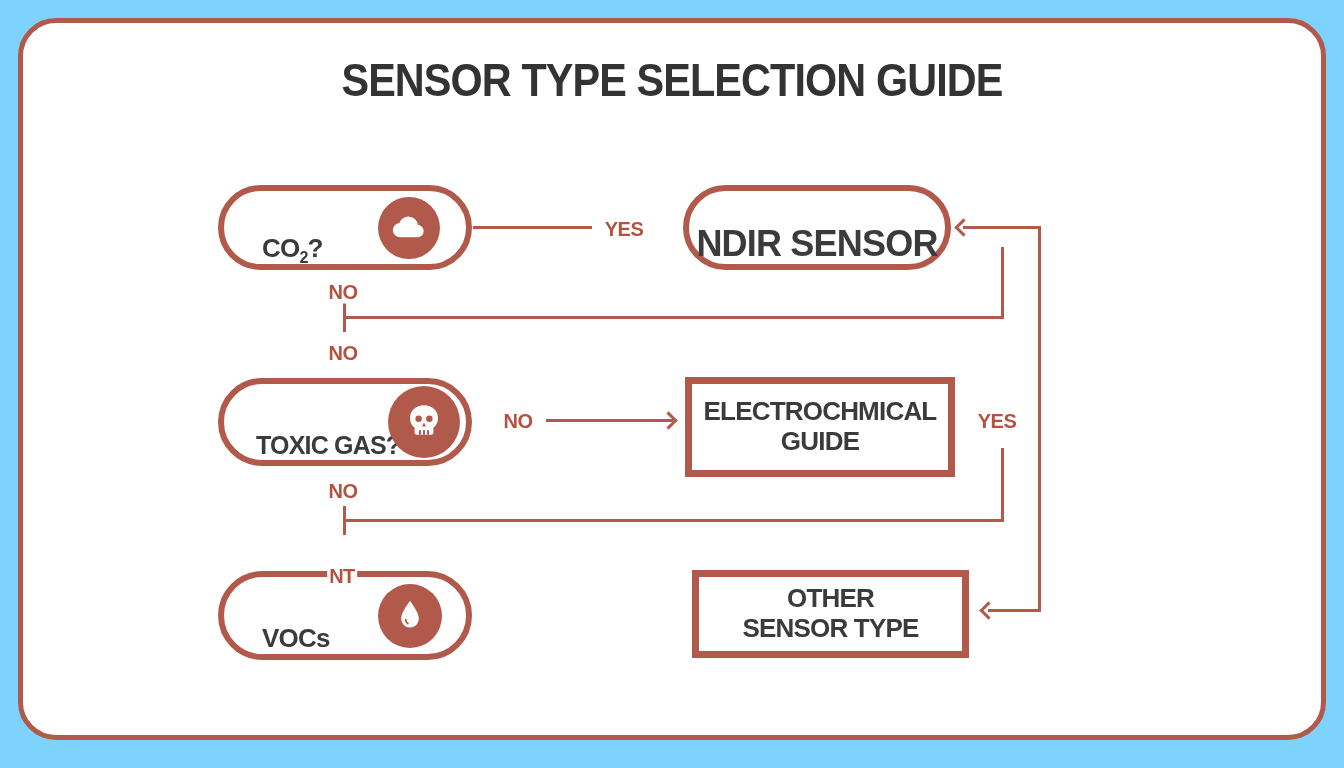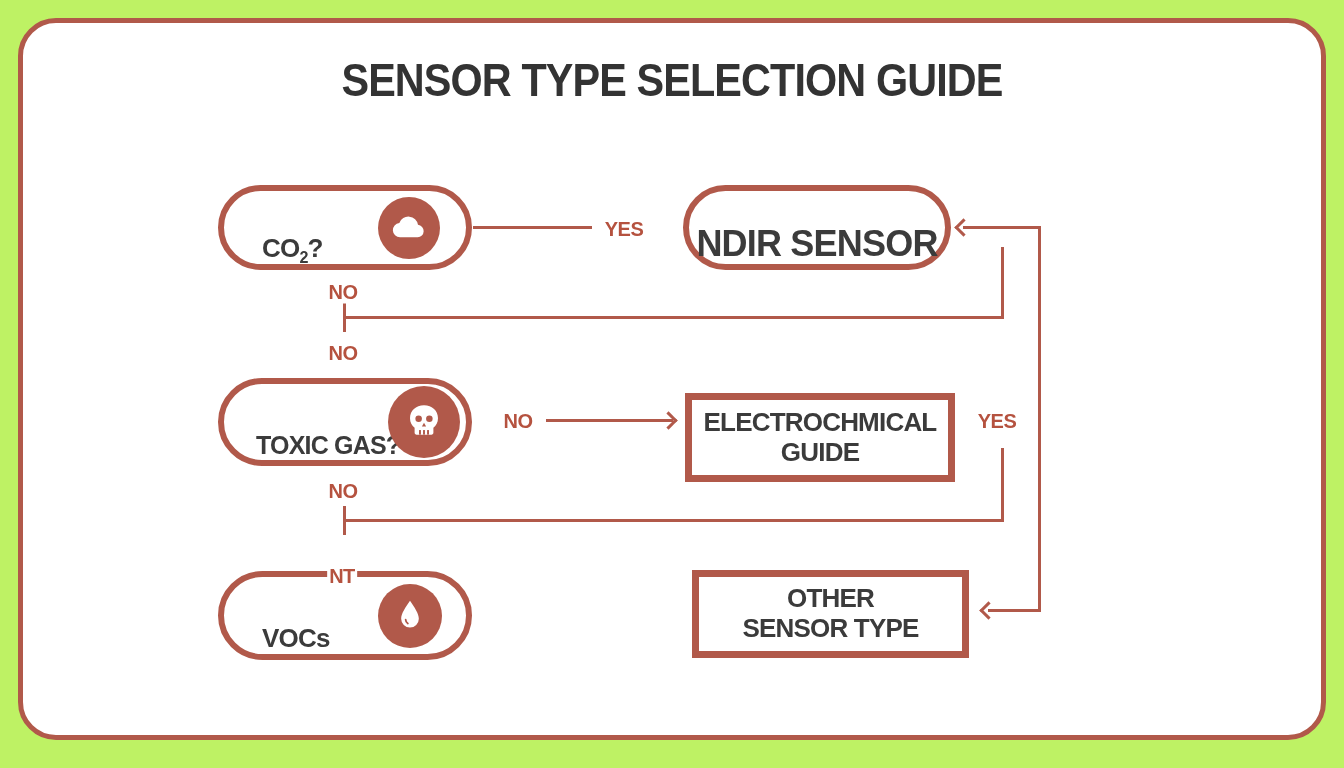--- a/index.html
+++ b/index.html
@@ -4,21 +4,21 @@
 <style>
   :root{
     --line:#b1594a;
     --label-red:#b5523f;
     --text-dark:#3b3b3b;
   }
   html,body{margin:0;padding:0;background:#ffffff;}
   .scene{
     position:relative;
     width:1344px;height:768px;
-    background:#bef264;
+    background:#7dd3fc;
     font-family:"Liberation Sans", sans-serif;
     overflow:hidden;
   }
   .frame{
     position:absolute;
     left:18px;top:18px;width:1308px;height:722px;
     border:5px solid var(--line);
     border-radius:38px;
     box-sizing:border-box;
     background:#ffffff;
@@ -154,21 +154,21 @@
         <circle cx="9.2" cy="10.3" r="1.7" fill="#b1594a"></circle>
         <circle cx="14.8" cy="10.3" r="1.7" fill="#b1594a"></circle>
         <path d="M12 12.4l-1.1 1.9h2.2z" fill="#b1594a"></path>
         <rect x="9.4" y="16.2" width="1" height="2.4" fill="#b1594a"></rect>
         <rect x="11.5" y="16.2" width="1" height="2.4" fill="#b1594a"></rect>
         <rect x="13.6" y="16.2" width="1" height="2.4" fill="#b1594a"></rect>
       </svg>
     </span>
   </div>
 
-  <div class="rectnode" style="left:685px;top:393px;width:270px;height:89px;">
+  <div class="rectnode" style="left:685px;top:377px;width:270px;height:100px;">
     <span class="node-text">ELECTROCHMICAL</span>
     <span class="node-text">GUIDE</span>
   </div>
 
   <div class="pill" style="left:218px;top:571px;width:254px;height:89px;">
     <span class="node-text">VOCs</span>
     <span class="icon-circle" style="width:64px;height:64px;right:24px;">
       <svg width="40" height="40" viewBox="0 0 24 24">
         <path d="M12 2.8C9.2 7 6.7 10.4 6.7 13.6a5.3 5.3 0 0 0 10.6 0C17.3 10.4 14.8 7 12 2.8z" fill="#ffffff"></path>
         <path d="M9.4 14.2a2.9 2.9 0 0 0 1.3 2.3" stroke="#b1594a" stroke-width="1.1" fill="none" stroke-linecap="round"></path>

